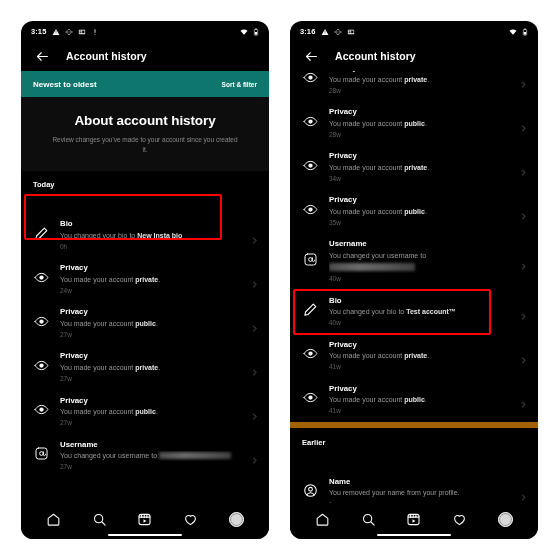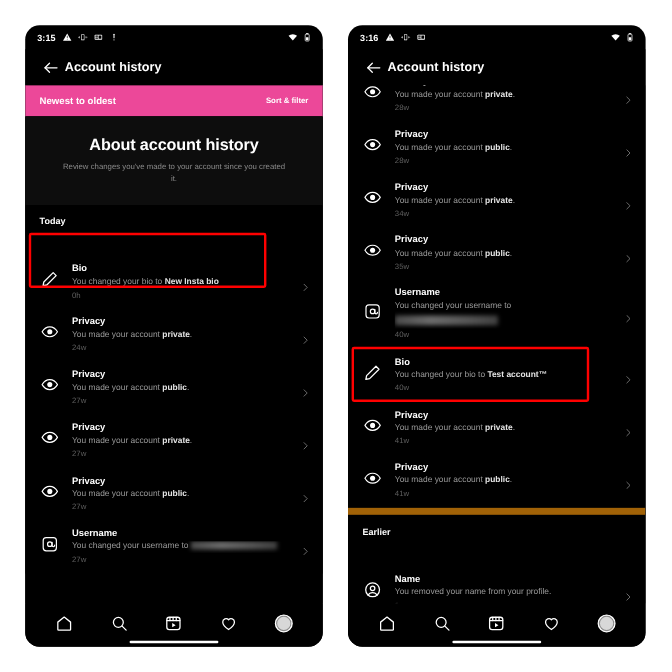--- a/index.html
+++ b/index.html
@@ -49,42 +49,42 @@
   .sb-right { margin-left: auto; display: flex; align-items: center; gap: 4px; }
   .sb-ico { display: block; }
 
   
   .appbar {
     flex: 0 0 30px;
     height: 30px;
     display: flex;
     align-items: center;
     padding: 0 14px;
-    gap: 4px;
+    gap: 16px;
     background: #000;
     position: relative;
     z-index: 4;
   }
   .back-arrow { width: 15px; height: 15px; flex: 0 0 15px; }
   .appbar-title {
     font-size: 10.5px;
     font-weight: bold;
     color: #ffffff;
     letter-spacing: .05px;
   }
 
   
   .sortbar {
     flex: 0 0 26px;
     height: 26px;
     display: flex;
     align-items: center;
     justify-content: space-between;
     padding: 0 12px;
-    background: #ec4899;
+    background: #0f766e;
   }
   .sort-label { font-size: 8px; font-weight: bold; color: #ffffff; }
   .sort-action { font-size: 6.5px; font-weight: bold; color: #ffffff; }
 
   
   .body {
     flex: 1 1 auto;
     overflow: hidden;
     position: relative;
     background: #000000;

